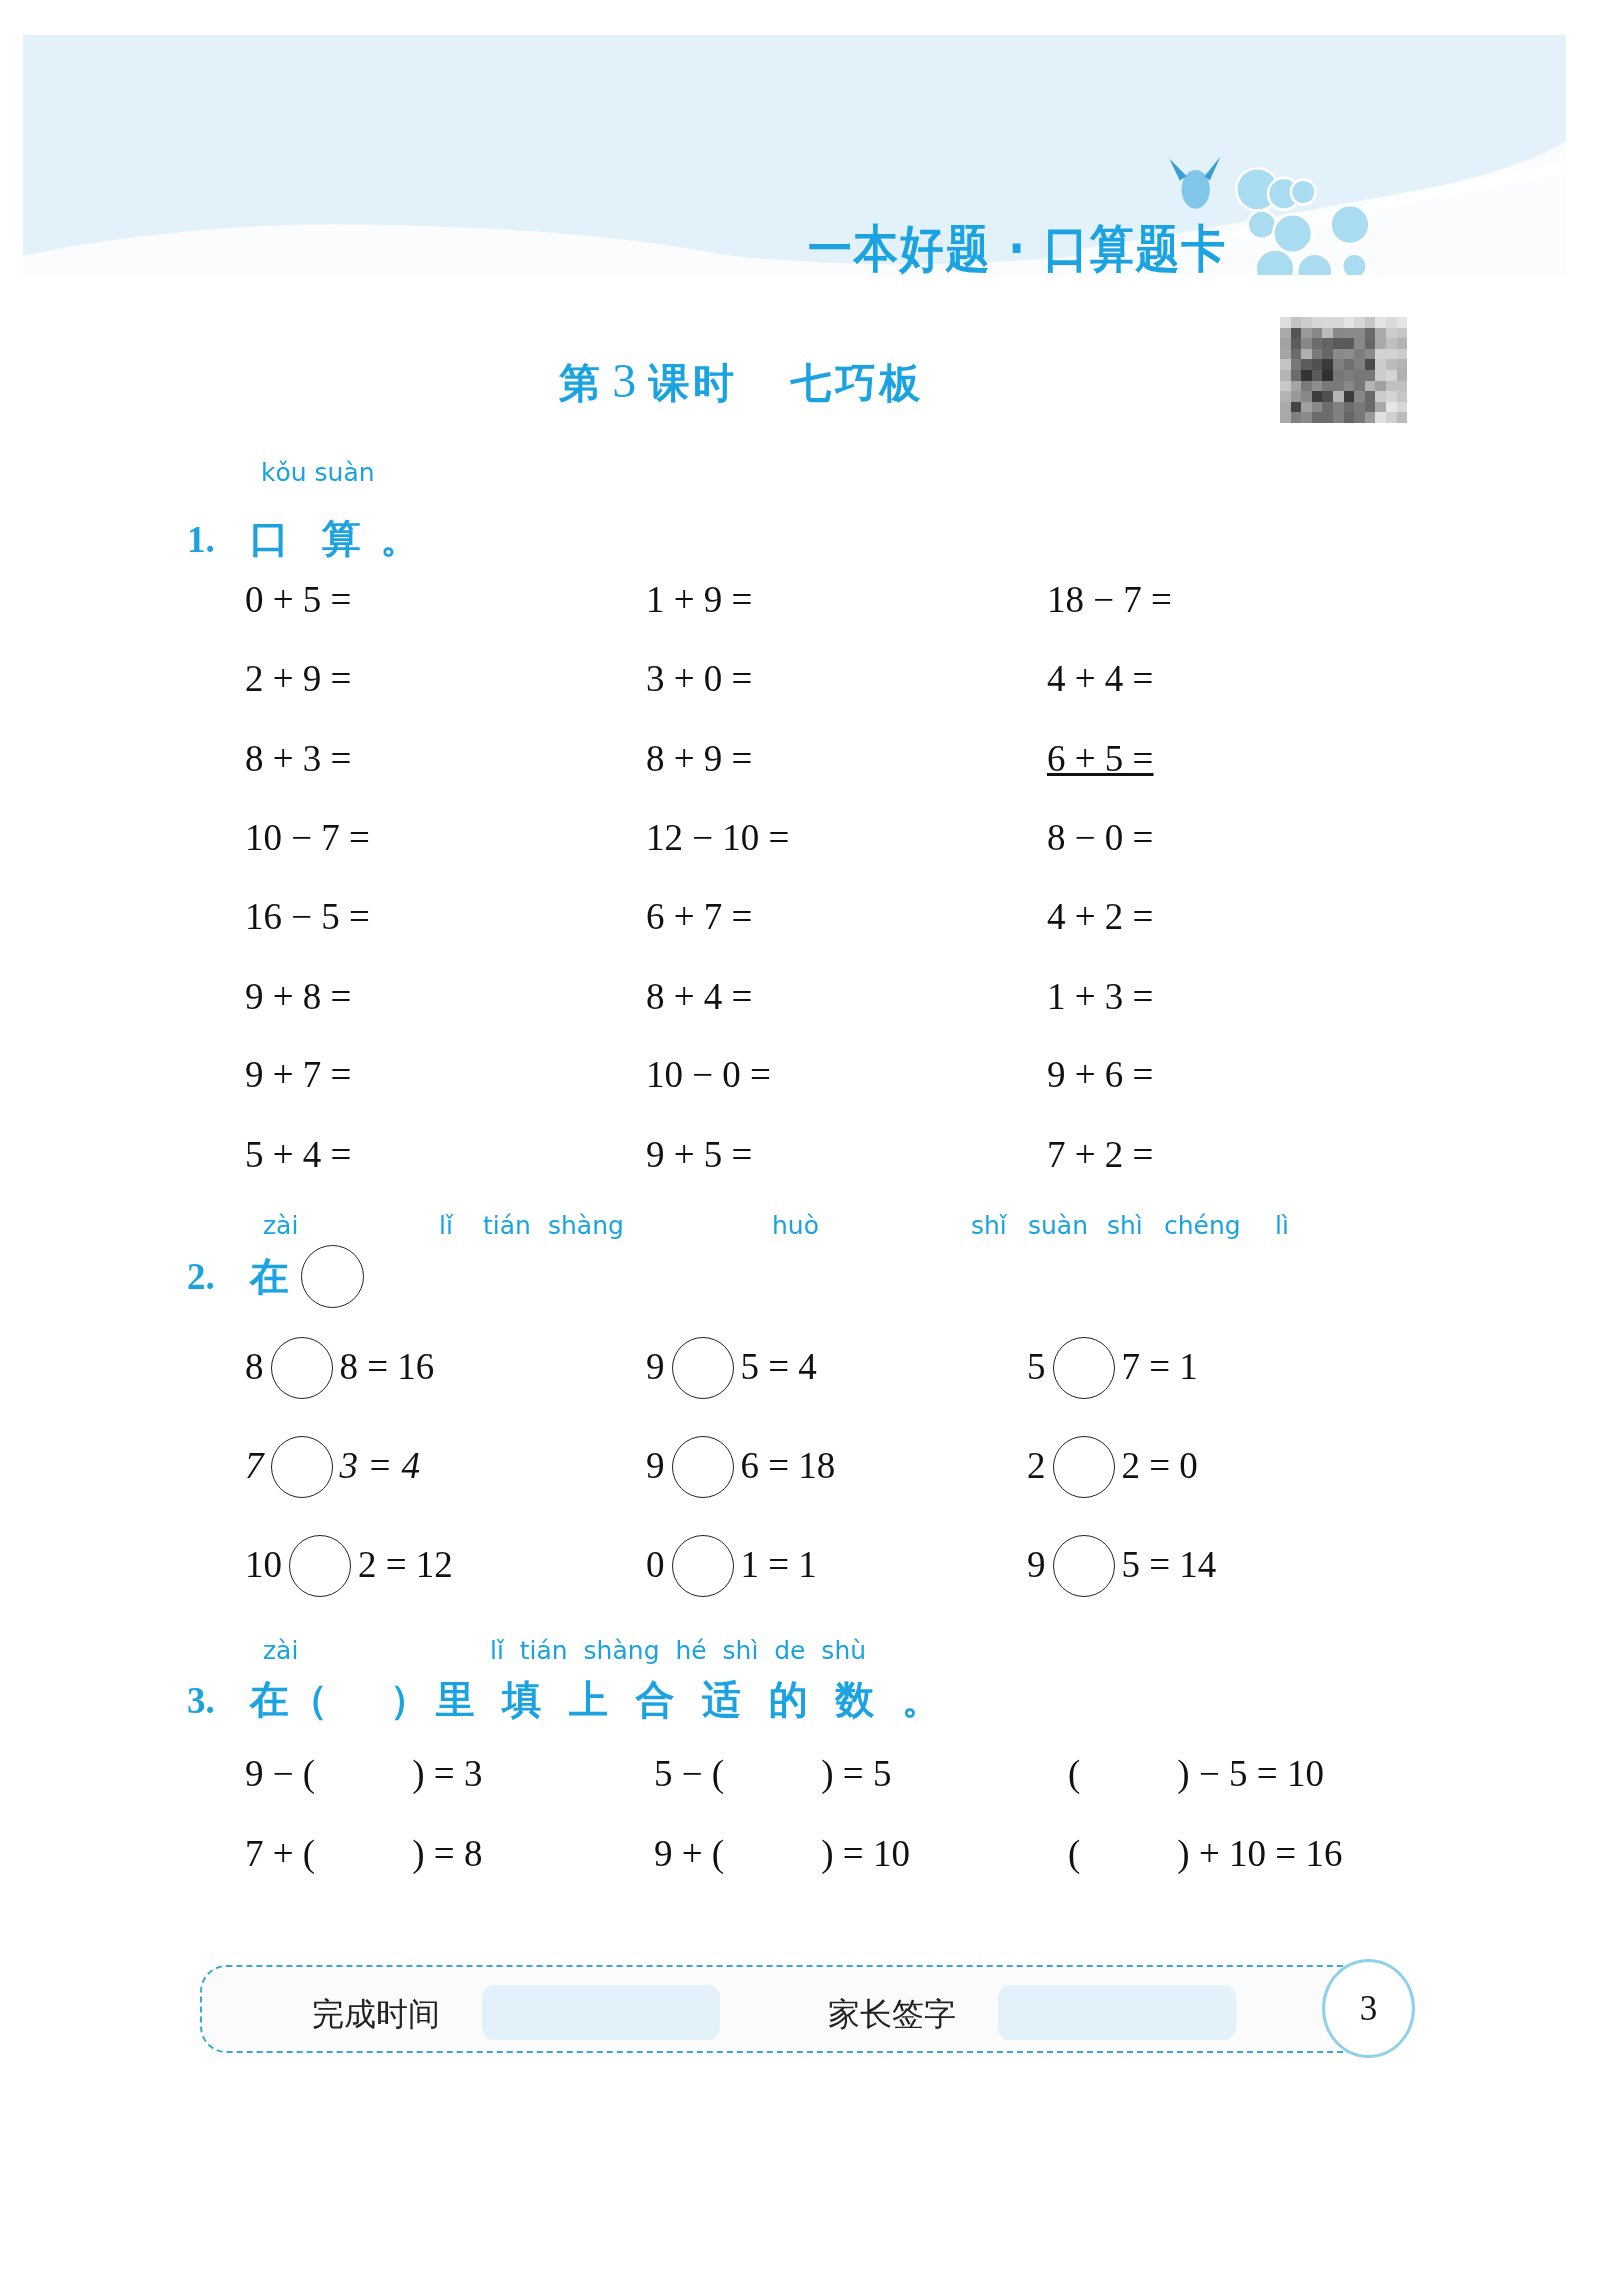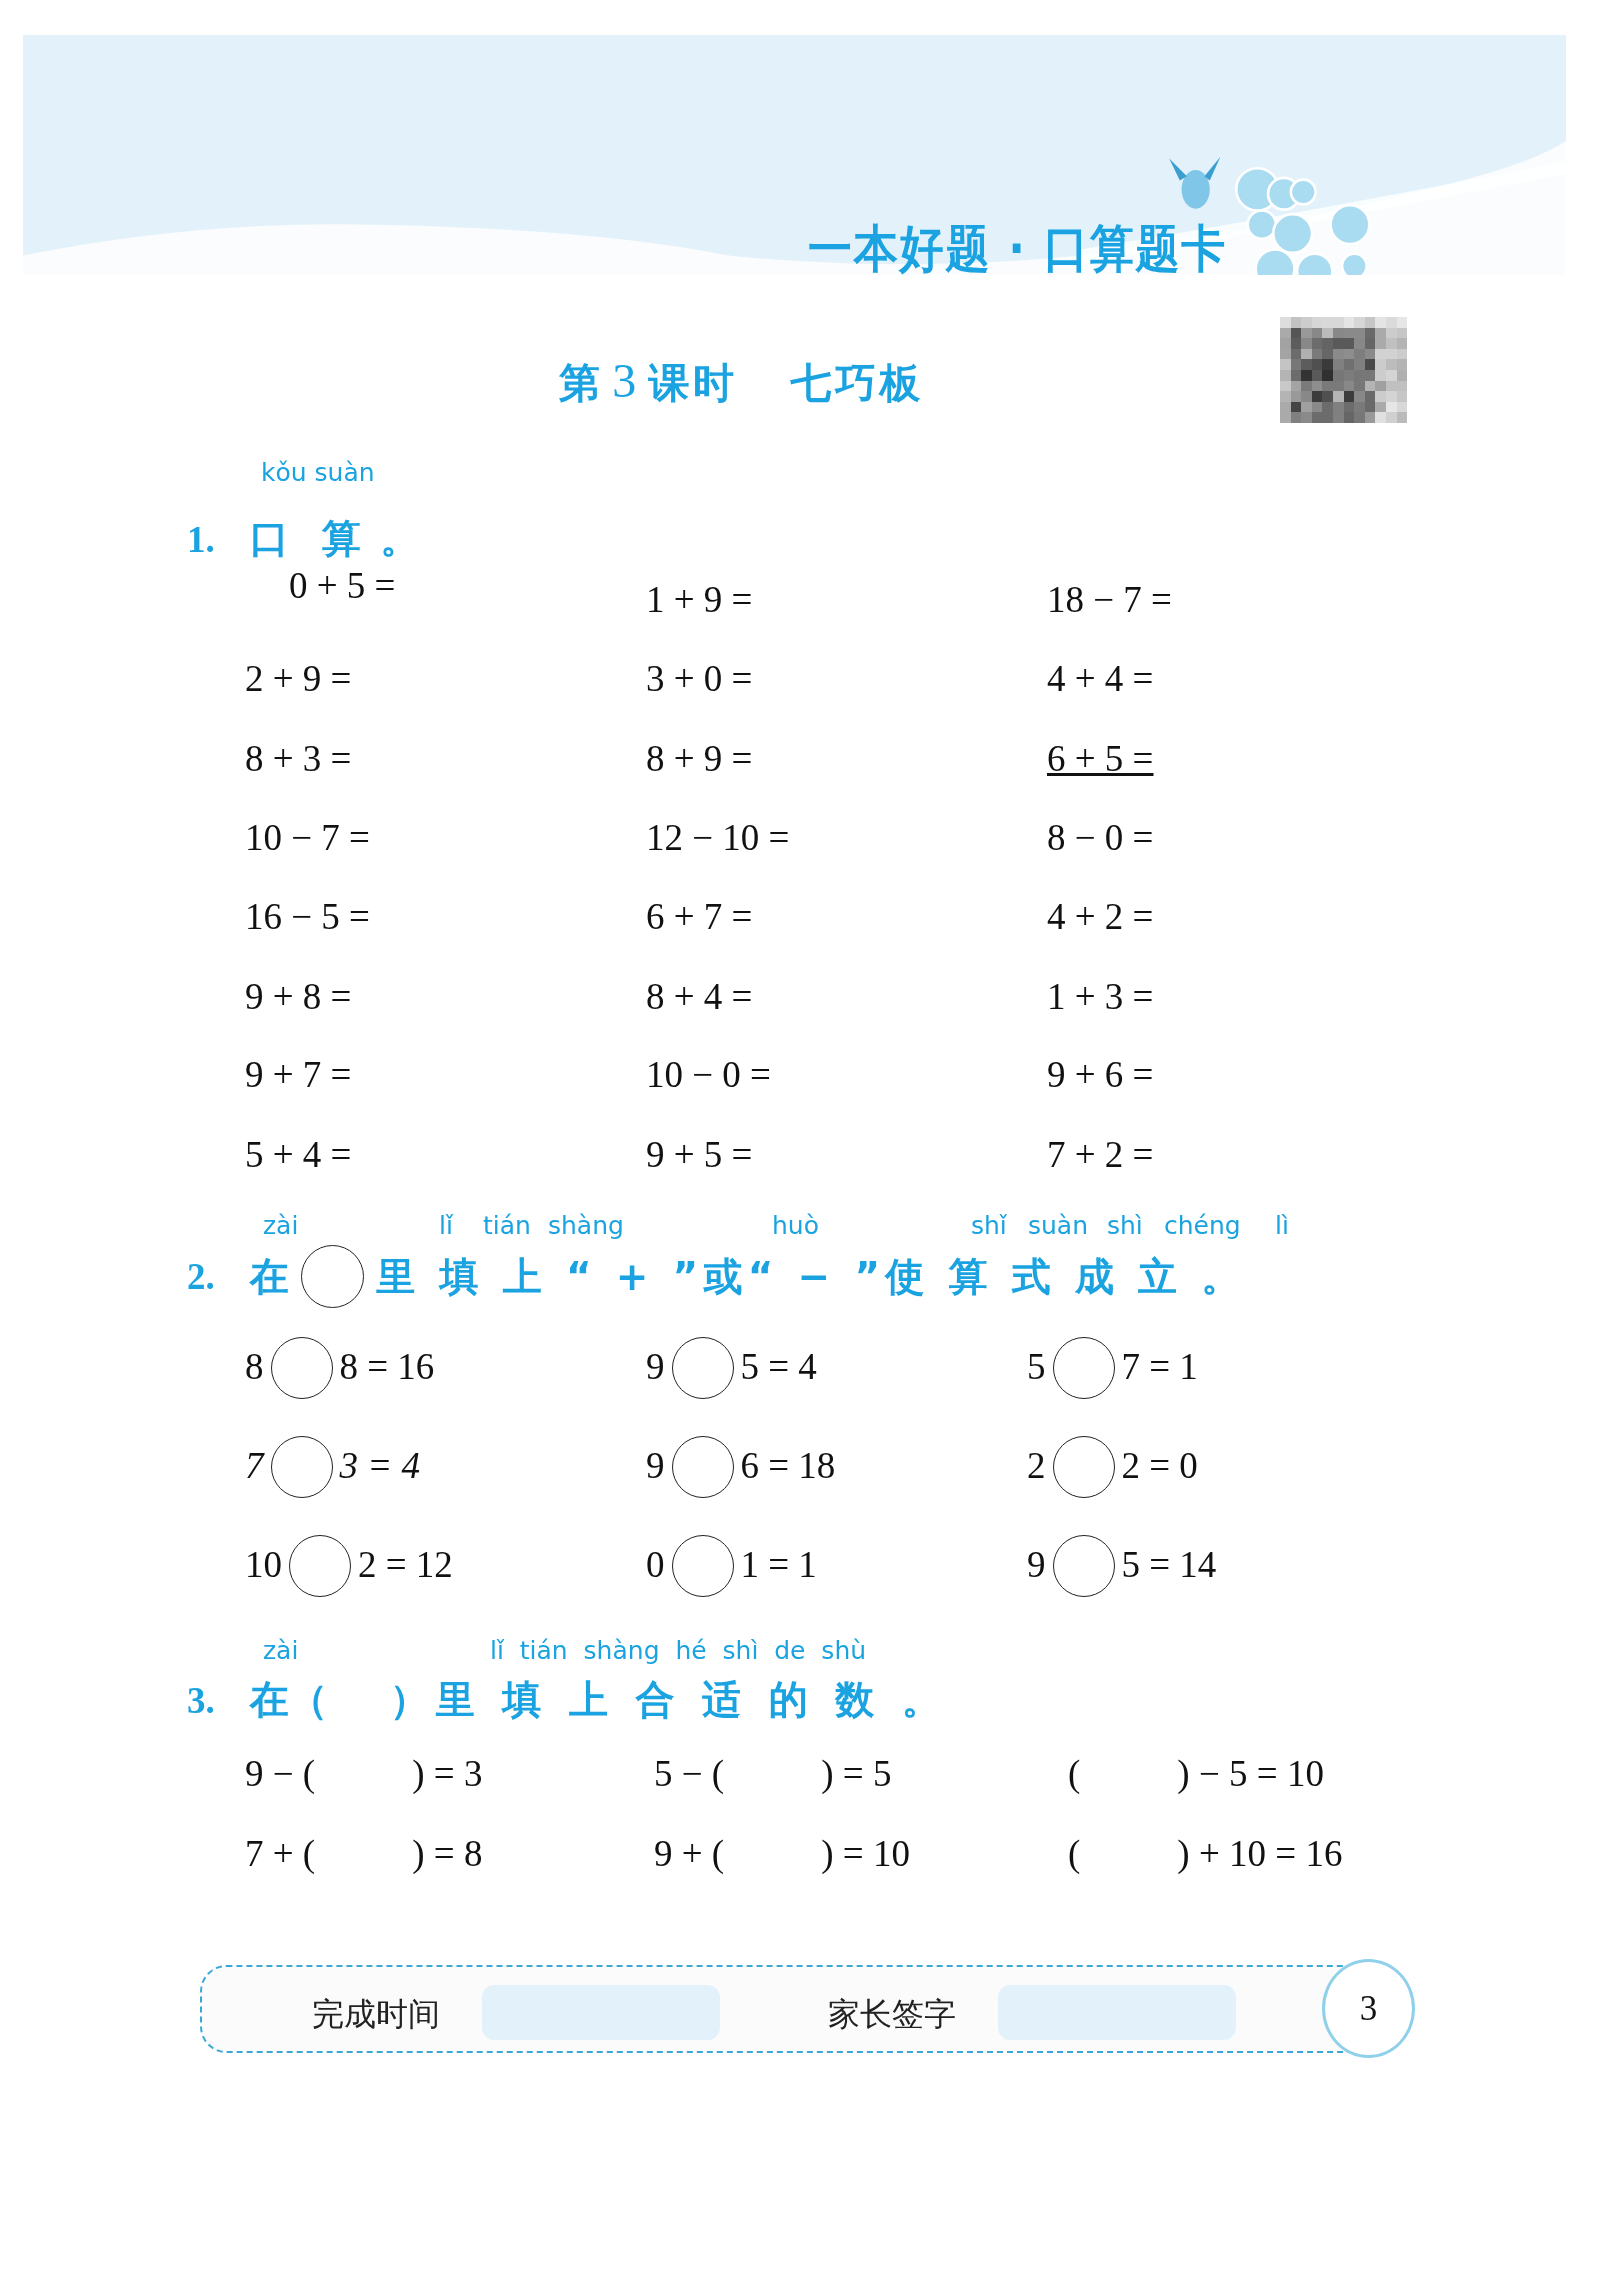--- a/index.html
+++ b/index.html
@@ -180,21 +180,21 @@
   </div>
 
 <div class="abs pinyin" style="left:261px; top:458px;">
   <span>kǒu</span>&nbsp;<span>suàn</span>
 </div>
 <div class="abs heading" style="left:187px; top:512px;">
   <span class="qnum">1.</span><span style="display:inline-block;width:35px"></span><span>口</span><span style="display:inline-block;width:33px"></span><span>算</span><span style="display:inline-block;width:19.4px"></span><span>。</span>
 </div>
 
 <div id="s1">
-    <div class="abs eq" style="left: 245px; top: 564px; margin-left: 44px;">0 + 5 =</div>
+    <div class="abs eq" style="left: 245px; top: 578px;">0 + 5 =</div>
     <div class="abs eq" style="left: 245px; top: 657px;">2 + 9 =</div>
     <div class="abs eq" style="left: 245px; top: 737px;">8 + 3 =</div>
     <div class="abs eq" style="left: 245px; top: 816px;">10 − 7 =</div>
     <div class="abs eq" style="left: 245px; top: 895px;">16 − 5 =</div>
     <div class="abs eq" style="left: 245px; top: 975px;">9 + 8 =</div>
     <div class="abs eq" style="left: 245px; top: 1053px;">9 + 7 =</div>
     <div class="abs eq" style="left: 245px; top: 1133px;">5 + 4 =</div>
     <div class="abs eq" style="left: 646px; top: 578px;">1 + 9 =</div>
     <div class="abs eq" style="left: 646px; top: 657px;">3 + 0 =</div>
     <div class="abs eq" style="left: 646px; top: 737px;">8 + 9 =</div>
@@ -223,21 +223,20 @@
   <span class="abs" style="left:1028px">suàn</span>
   <span class="abs" style="left:1107px">shì</span>
   <span class="abs" style="left:1164px">chéng</span>
   <span class="abs" style="left:1275px">lì</span>
 </div>
 <div class="abs heading" style="left:187px; top:1245px; display:flex; align-items:center;">
   <span class="qnum">2.</span>
     <span style="display:inline-block;width:35px"></span>
     <span>在</span>
     <span class="hcircle"></span>
-    <span style="letter-spacing:5.3px">里 填 上 “ + ”或“ − ”使 算 式 成 立 。</span>
 </div>
 
 <div id="s2">
     <div class="abs eq" style="left: 245px; top: 1340px;"><span>8</span><span class="circle"></span><span>8 = 16</span></div>
     <div class="abs eq" style="left: 646px; top: 1340px;"><span>9</span><span class="circle"></span><span>5 = 4</span></div>
     <div class="abs eq" style="left: 1027px; top: 1340px;"><span>5</span><span class="circle"></span><span>7 = 1</span></div>
     <div class="abs eq" style="left: 245px; top: 1439px; font-style: italic;"><span>7</span><span class="circle"></span><span>3 = 4</span></div>
     <div class="abs eq" style="left: 646px; top: 1439px;"><span>9</span><span class="circle"></span><span>6 = 18</span></div>
     <div class="abs eq" style="left: 1027px; top: 1439px;"><span>2</span><span class="circle"></span><span>2 = 0</span></div>
     <div class="abs eq" style="left: 245px; top: 1538px;"><span>10</span><span class="circle"></span><span>2 = 12</span></div>

